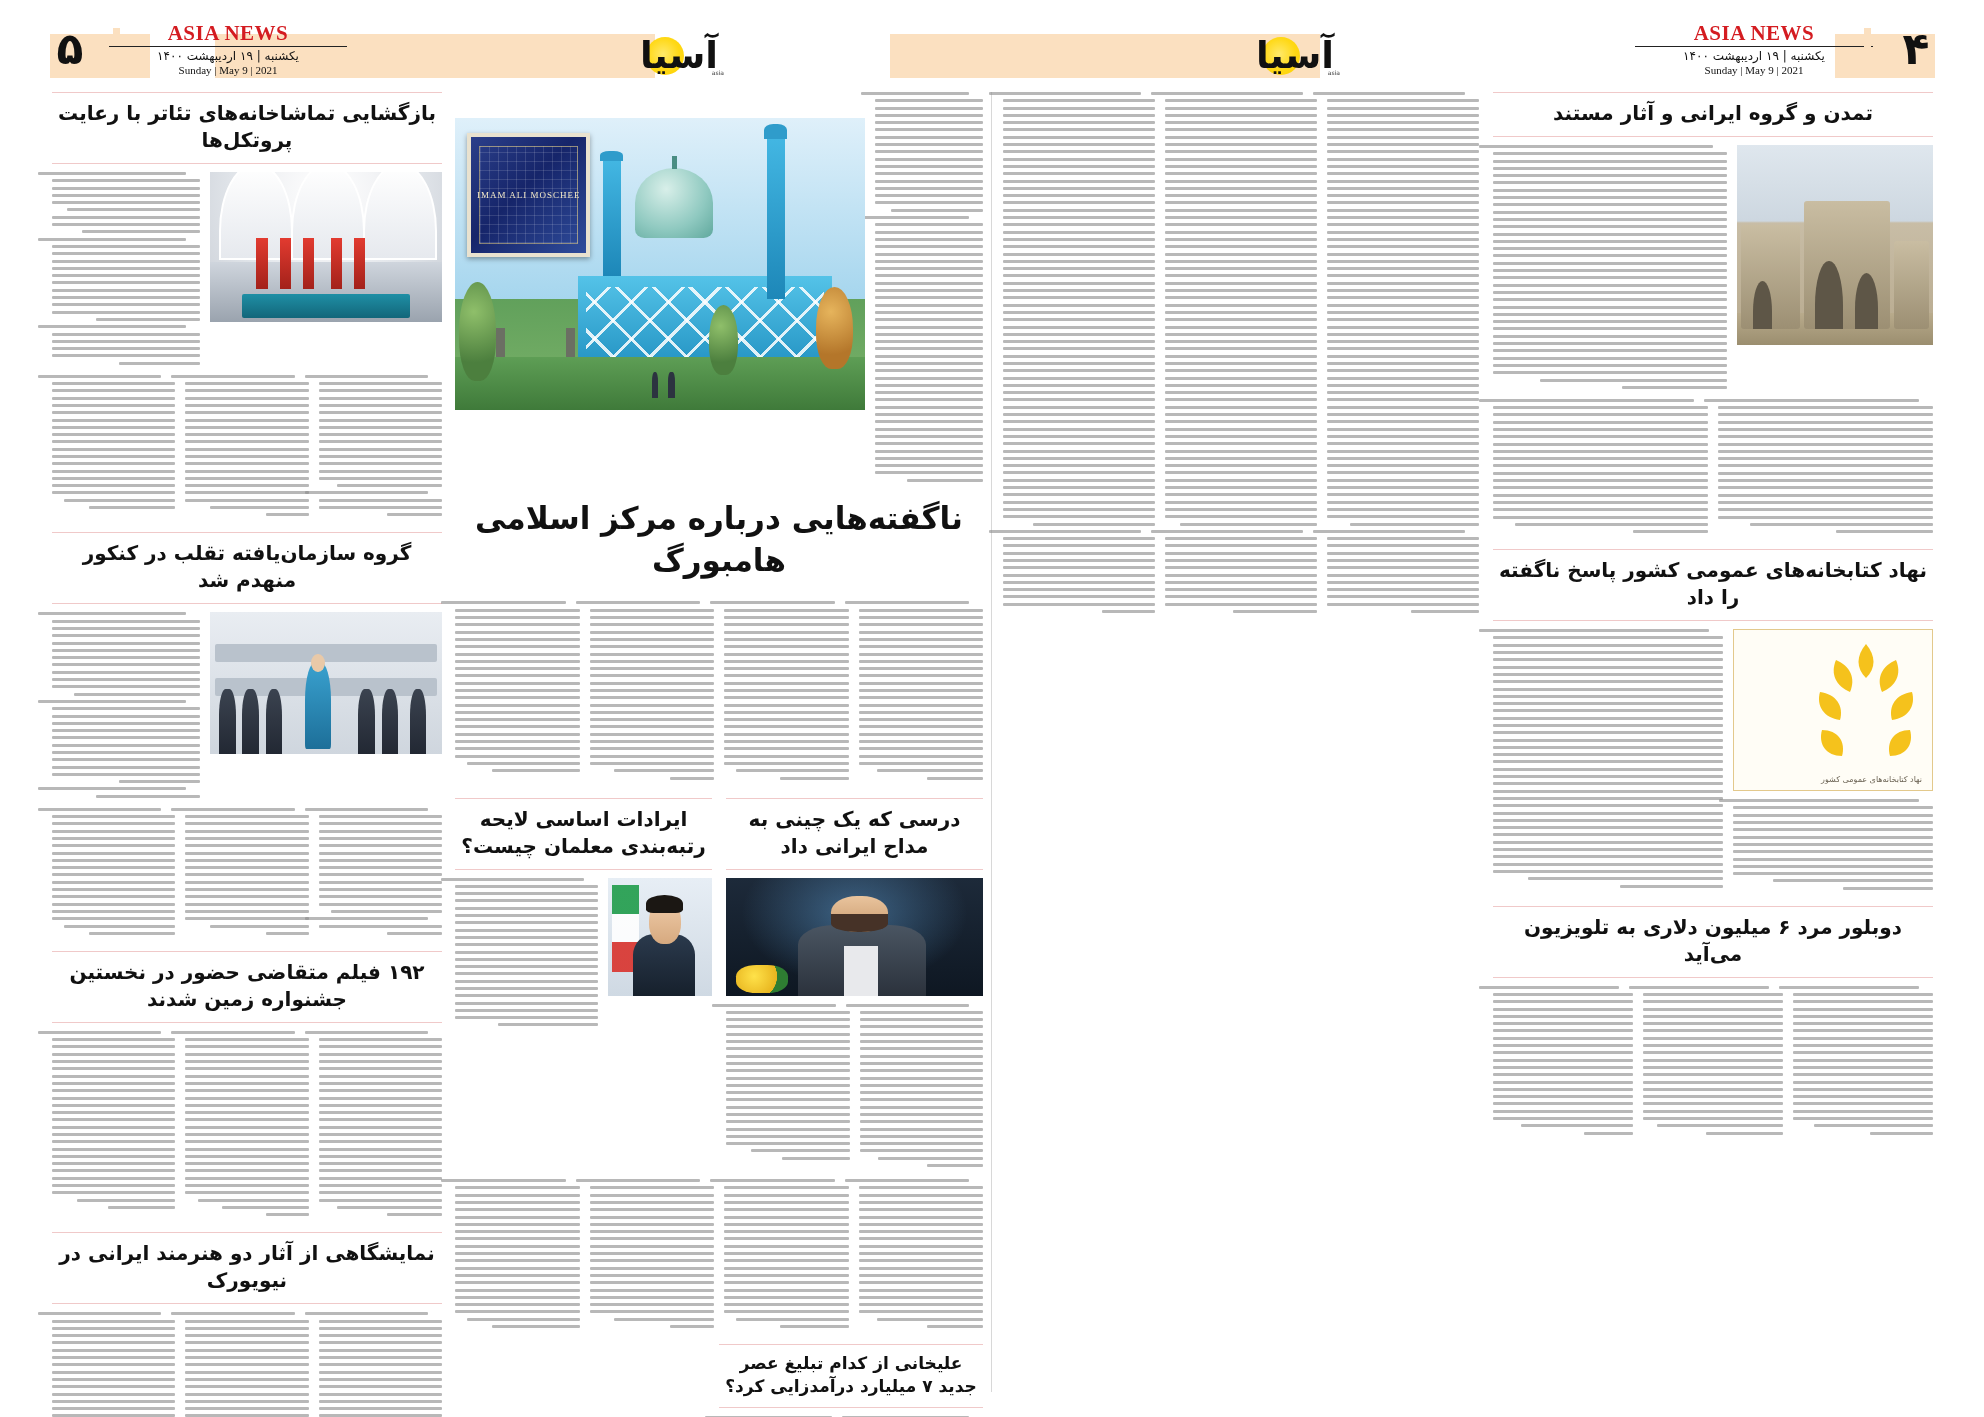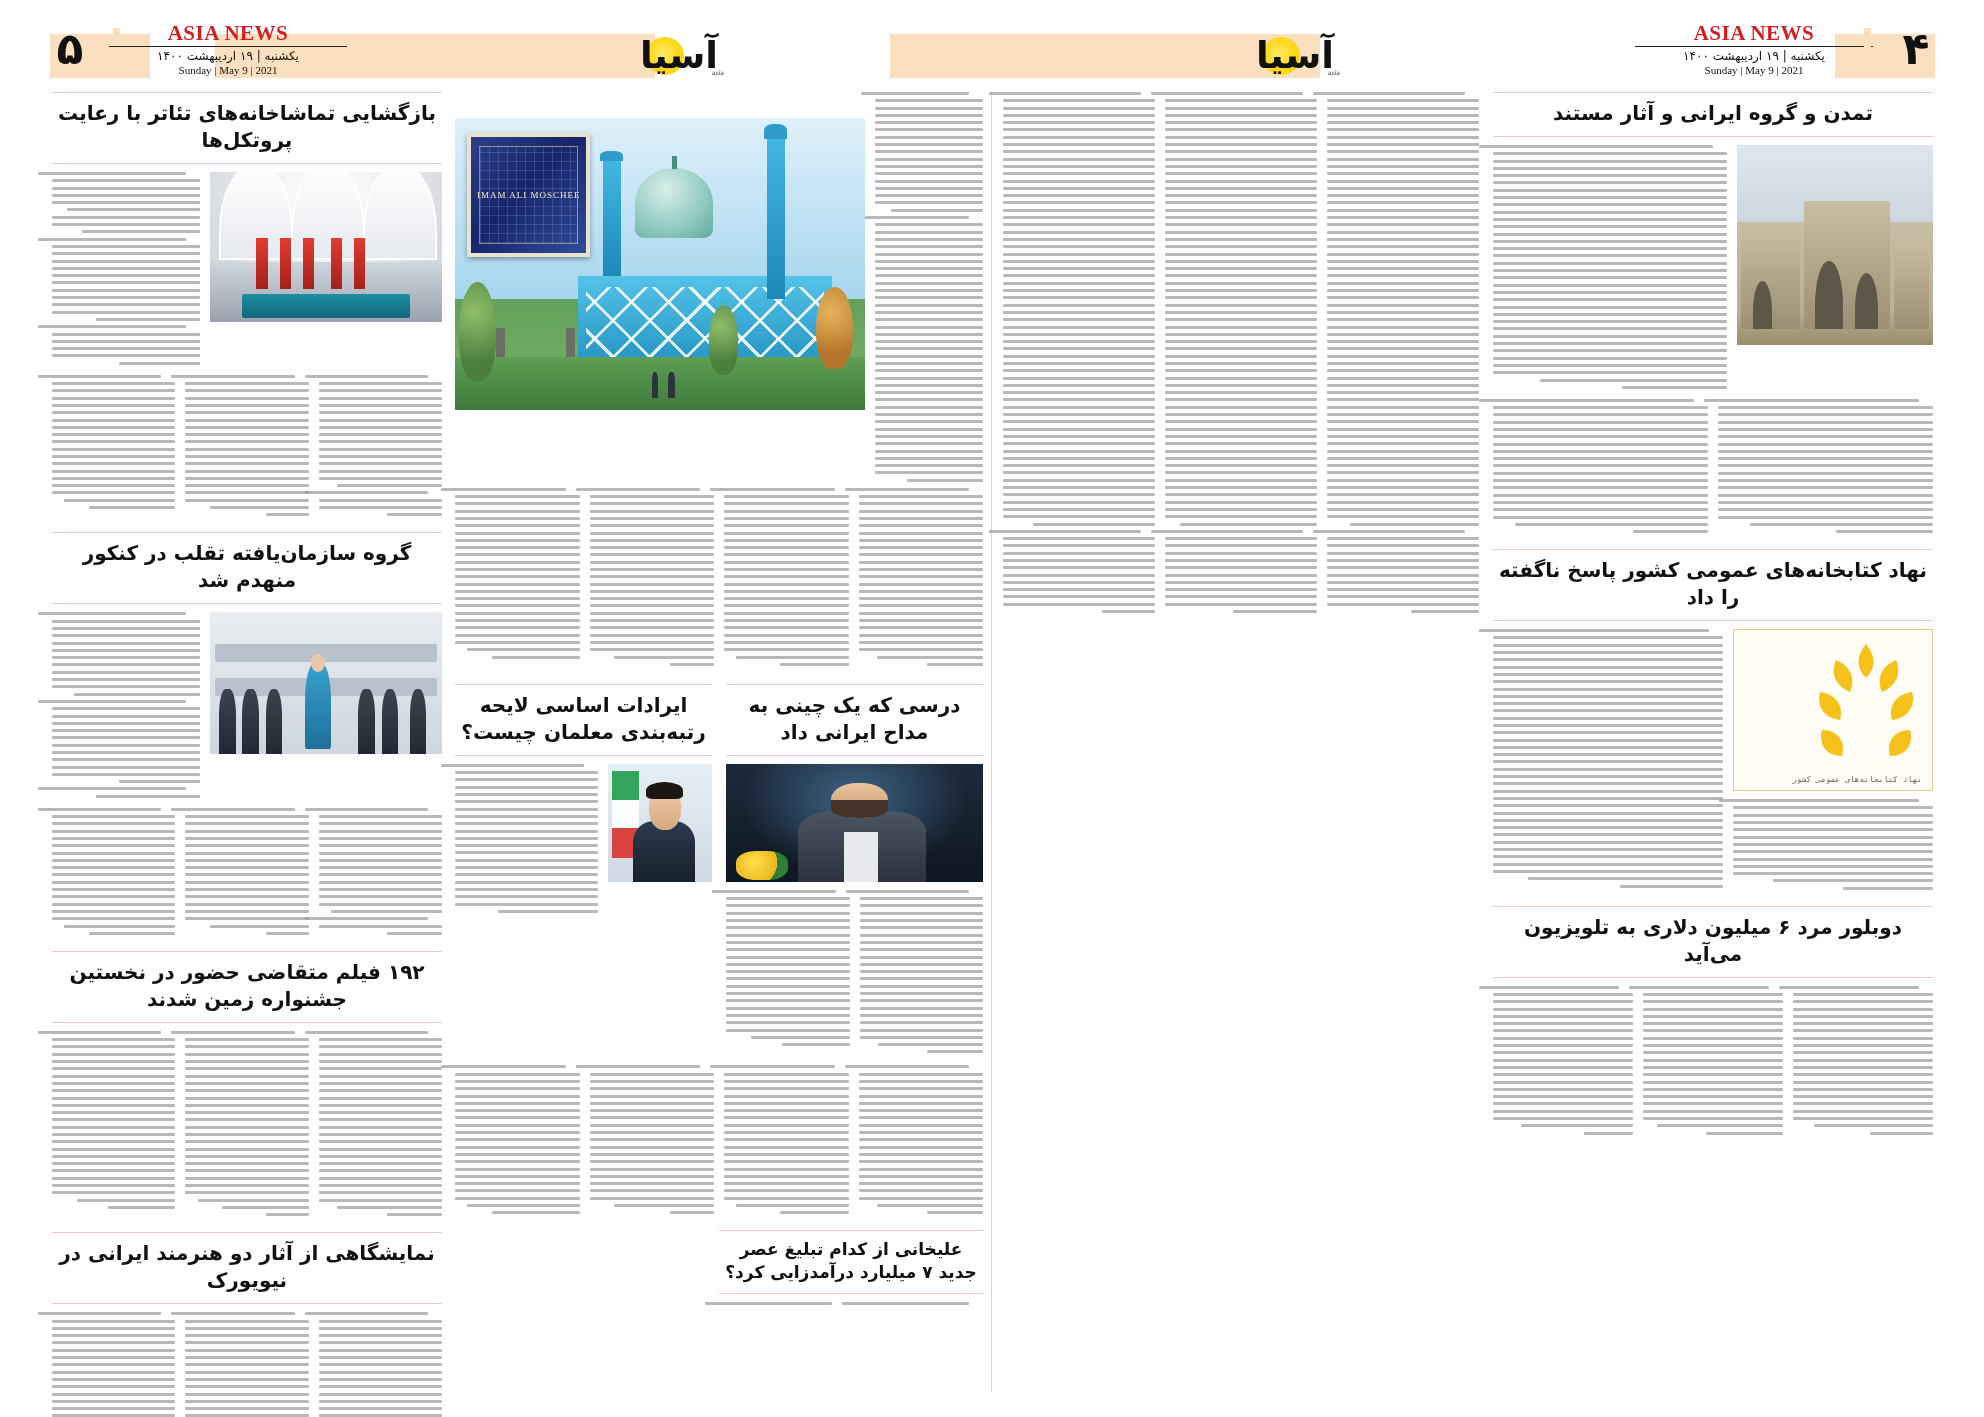--- a/index.html
+++ b/index.html
@@ -275,21 +275,21 @@
     position:absolute;right:6px;top:8px;width:120px;height:140px;
     color:#f4c01f;font-size:0;
   }
   .noticebox .stamp{
     position:absolute;left:26px;top:40px;width:150px;height:76px;
     border:5px solid #f4b400;display:flex;align-items:center;justify-content:center;
     background:#fff;
   }
   .noticebox .stamp span{font-size:34px;font-weight:bold;color:#111;}
   .noticebox .org{
-    position:absolute;right:10px;bottom:6px;font-size:8px;color:#6b6354;font-family:Liberation Mono, monospace;
+    position:absolute;right:10px;bottom:6px;font-size:8px;color:#6b6354;
   }
 </style>
 </head>
 <body>
 
 <div class="page">
 
   <div class="gutter">
     <div class="tint-bar tint-l"></div>
     <div class="tint-bar tint-c1"></div>
@@ -816,20 +816,21 @@
           <div class="hedge"></div>
           <div class="tree" style="left:1%;"></div>
           <div class="tree aut" style="left:88%;bottom:14%;height:28%;"></div>
           <div class="tree" style="left:62%;bottom:12%;width:7%;height:24%;"></div>
           <div class="ped" style="left:48%;"></div>
           <div class="ped" style="left:52%;"></div>
         </div>
       </div>
     </div>
 
+    <div class="headline lg">ناگفته‌هایی درباره مرکز اسلامی هامبورگ</div>
 
     <div class="cols">
       <div class="col">
           <div class="para">
         <div class="ln full ind"></div>
             <div class="ln full"></div>
             <div class="ln full"></div>
         <div class="ln full"></div>
             <div class="ln full"></div>
             <div class="ln full"></div>

